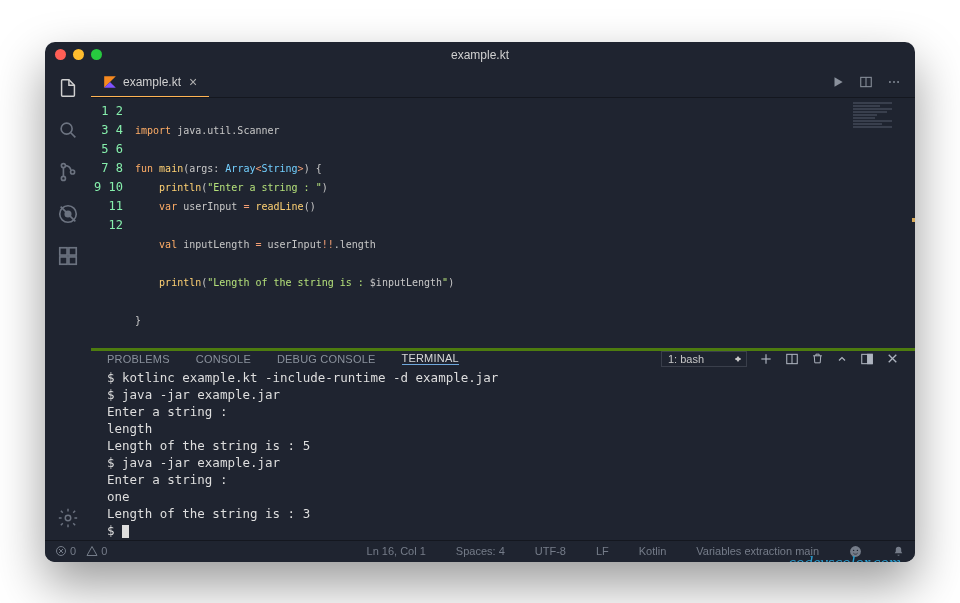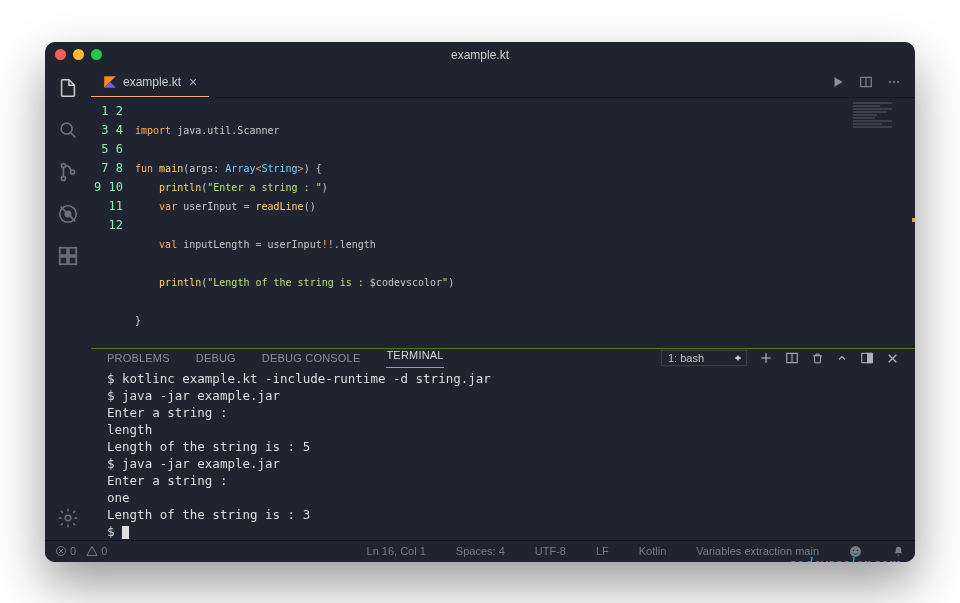--- a/index.html
+++ b/index.html
@@ -143,36 +143,36 @@
   .pkg { color: #c7c7c7; }
   .fn { color: #ffd173; }
   .type { color: #73d0ff; }
   .str { color: #b4e07a; }
   .interp { color: #c7c7c7; }
   .op { color: #f29e74; }
   .paren { color: #c7c7c7; }
   
   .panel {
     height: 192px;
-    border-top: 1px solid #4d7c0f;
+    border-top: 3px solid #4d7c0f;
     display: flex;
     flex-direction: column;
   }
   .panel-tabs {
     height: 30px;
     display: flex;
     align-items: center;
     gap: 26px;
     padding: 0 16px;
     font-size: 11px;
     font-family: -apple-system, sans-serif;
     color: #8a919c;
   }
   .ptab { cursor: pointer; letter-spacing: 0.2px; }
-  .ptab.active { color: #d8d8d8; border-bottom: 1px solid #6fa8dc; padding-bottom: 6px; }
+  .ptab.active { color: #d8d8d8; border-bottom: 1px solid #6fa8dc; }
   .panel-right {
     margin-left: auto;
     display: flex;
     align-items: center;
     gap: 12px;
     color: #aeb4bf;
   }
   .term-select {
     background: #1f2430;
     border: 1px solid #3a3f4b;
@@ -338,21 +338,21 @@
 12</div>
         <div class="code">
 <span class="kw">import</span> <span class="pkg">java.util.Scanner</span>
 
 <span class="kw">fun</span> <span class="fn">main</span><span class="paren">(</span>args: <span class="type">Array</span><span class="op">&lt;</span><span class="type">String</span><span class="op">&gt;</span><span class="paren">) {</span>
     <span class="fn">println</span><span class="paren">(</span><span class="str">"Enter a string : "</span><span class="paren">)</span>
     <span class="kw">var</span> userInput <span class="op">=</span> <span class="fn">readLine</span><span class="paren">()</span>
 
     <span class="kw">val</span> inputLength <span class="op">=</span> userInput<span class="op">!!</span>.length
 
-    <span class="fn">println</span><span class="paren">(</span><span class="str">"Length of the string is : <span class="interp">$codevscolor</span>"</span><span class="paren">)</span>
+    <span class="fn">println</span><span class="paren">(</span><span class="str">"Length of the string is : <span class="interp">$inputLength</span>"</span><span class="paren">)</span>
 
 <span class="paren">}</span></div>
         <div class="minimap">
           <div class="minimap-line"></div>
             <div class="minimap-line" style="width:70%"></div>
             <div class="minimap-line"></div>
             <div class="minimap-line" style="width:85%"></div>
             <div class="minimap-line" style="width:60%"></div>
             <div class="minimap-line" style="width:55%"></div>
             <div class="minimap-line"></div>
@@ -360,21 +360,21 @@
             <div class="minimap-line"></div>
         </div>
         <div class="overview-ruler">
           <div class="mark" style="top:48%"></div>
         </div>
       </div>
 
       <div class="panel">
         <div class="panel-tabs">
           <span class="ptab">PROBLEMS</span>
-          <span class="ptab">DEBUG</span>
+          <span class="ptab">CONSOLE</span>
           <span class="ptab">DEBUG CONSOLE</span>
           <span class="ptab active">TERMINAL</span>
           <div class="panel-right">
             <div class="term-select">1: bash</div>
             <span class="picon">
                 <svg width="14" height="14" viewBox="0 0 24 24" stroke="currentColor" stroke-width="2">
                   <line x1="12" y1="4" x2="12" y2="20"></line>
                   <line x1="4" y1="12" x2="20" y2="12"></line>
                 </svg>
               </span>
@@ -401,21 +401,21 @@
                 </svg>
               </span>
             <span class="picon">
                 <svg width="13" height="13" viewBox="0 0 24 24" stroke="currentColor" stroke-width="2.4">
                   <line x1="5" y1="5" x2="19" y2="19"></line>
                   <line x1="19" y1="5" x2="5" y2="19"></line>
                 </svg>
               </span>
           </div>
         </div>
-        <div class="terminal"><span>$ kotlinc example.kt -include-runtime -d string.jar</span>
+        <div class="terminal"><span>$ kotlinc example.kt -include-runtime -d example.jar</span>
 <span>$ java -jar example.jar</span>
 <span>Enter a string :</span>
 <span>length</span>
 <span>Length of the string is : 5</span>
 <span>$ java -jar example.jar</span>
 <span>Enter a string :</span>
 <span>one</span>
 <span>Length of the string is : 3</span>
 <span>$ </span><span class="cursor"></span>
           <div class="watermark">codevscolor.com</div>

